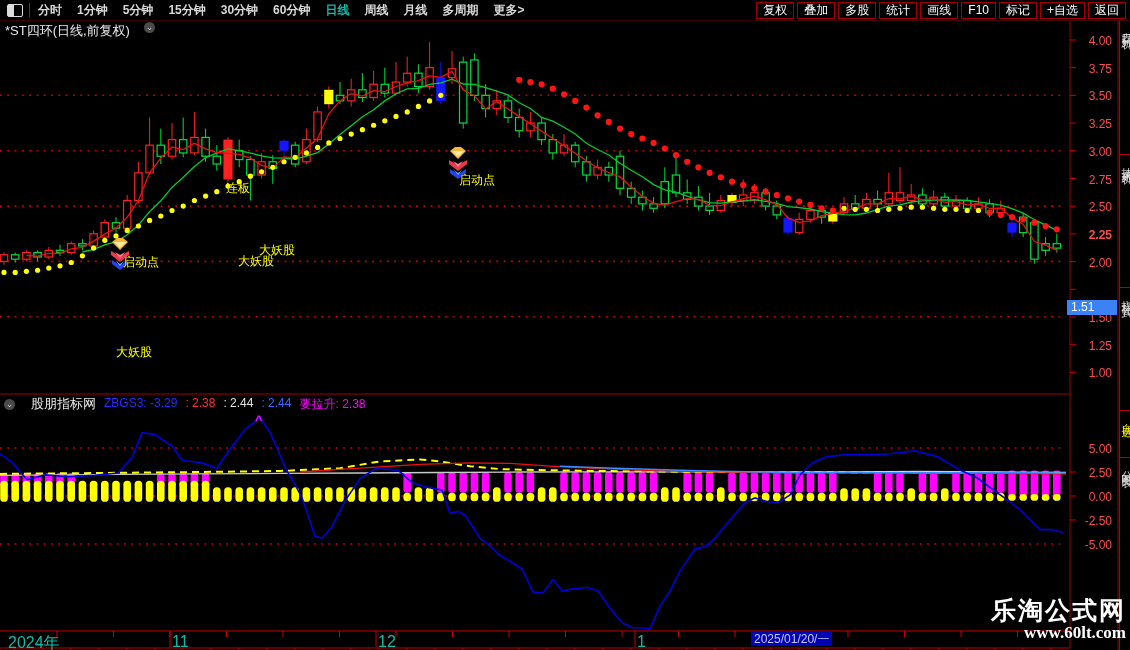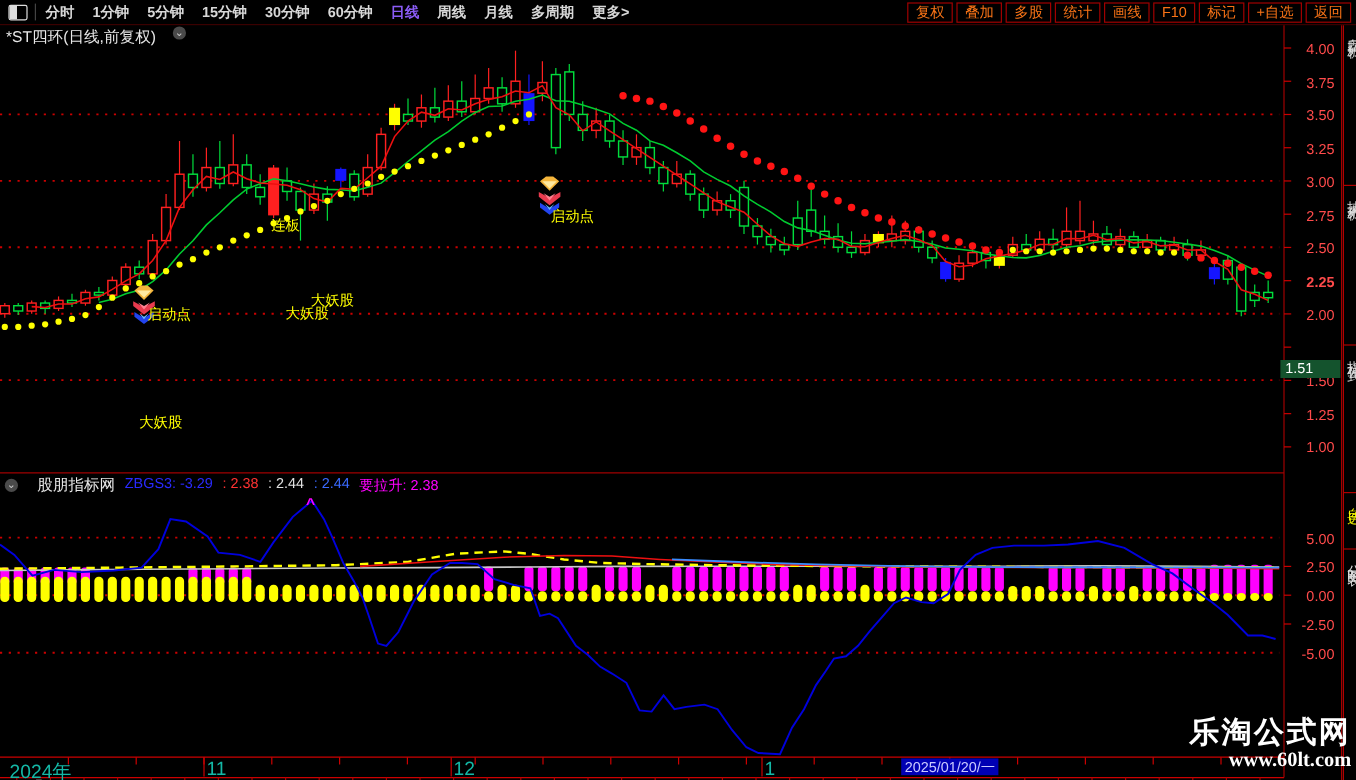--- a/index.html
+++ b/index.html
@@ -7,35 +7,35 @@
   #stage{position:relative;width:1130px;height:650px;background:#000;}
   #chart-svg{position:absolute;left:0;top:0;z-index:1;}
   .abs{position:absolute;}
   
   #toolbar{position:absolute;left:0;top:0;width:1130px;height:20px;background:#000;
     border-bottom:1px solid #3a0000;z-index:6;display:flex;align-items:center;}
   .win-icon{width:14px;height:11px;border:1px solid #ddd;border-radius:2px;margin:0 6px 0 7px;
     background:linear-gradient(90deg,#ddd 0 6px,#000 6px);}
   .tb-sep{width:1px;height:14px;background:#444;margin-right:8px;}
   .tb-item{color:#d8d8d8;font-size:12px;margin-right:15px;cursor:default;white-space:nowrap;font-weight:bold;}
-  .tb-item.active{color:#8b5cf6;}
+  .tb-item.active{color:#14b8a6;}
   #right-buttons{margin-left:auto;display:flex;align-items:center;margin-right:4px;}
-  .tb-btn{color:#f97316;font-size:12px;border:1px solid #a00000;padding:0 6px;height:15px;
+  .tb-btn{color:#ffffff;font-size:12px;border:1px solid #a00000;padding:0 6px;height:15px;
     line-height:15px;margin-left:3px;white-space:nowrap;}
   
   #title-row{position:absolute;left:5px;top:22px;height:14px;z-index:5;display:flex;align-items:flex-start;}
   #main-title{color:#e8e8e8;font-size:13px;margin-right:14px;}
   .circle-icon{width:11px;height:11px;border-radius:50%;background:#4a4a4a;color:#c8c8c8;
     font-size:9px;line-height:10px;text-align:center;margin-right:16px;}
   .ma-item{font-size:12px;margin-right:26px;white-space:nowrap;}
   
   .anno{position:absolute;color:#ffff00;font-size:12px;z-index:4;white-space:nowrap;}
   
   .yax{position:absolute;width:46px;text-align:right;color:#ff4b4b;font-size:12px;z-index:3;}
-  #last-price-box{position:absolute;left:1067px;width:46px;height:15px;background:#14532d;
+  #last-price-box{position:absolute;left:1067px;width:46px;height:15px;background:#3b82f6;
     color:#fff;font-size:12px;line-height:15px;padding-left:4px;z-index:4;}
   
   #ind-header{position:absolute;left:4px;top:397px;height:14px;display:flex;align-items:center;z-index:5;}
   #ind-name{color:#e8e8e8;font-size:13px;margin-right:8px;}
   .ind-val{font-size:12px;margin-right:8px;white-space:nowrap;}
   
   .date-label{position:absolute;top:633px;color:#14b8a6;font-size:16px;z-index:4;white-space:nowrap;}
   #date-highlight{position:absolute;top:632px;height:14px;background:#0000b4;color:#c9c9ff;
     font-size:12px;line-height:14px;padding:0 3px;z-index:5;white-space:nowrap;}
   

